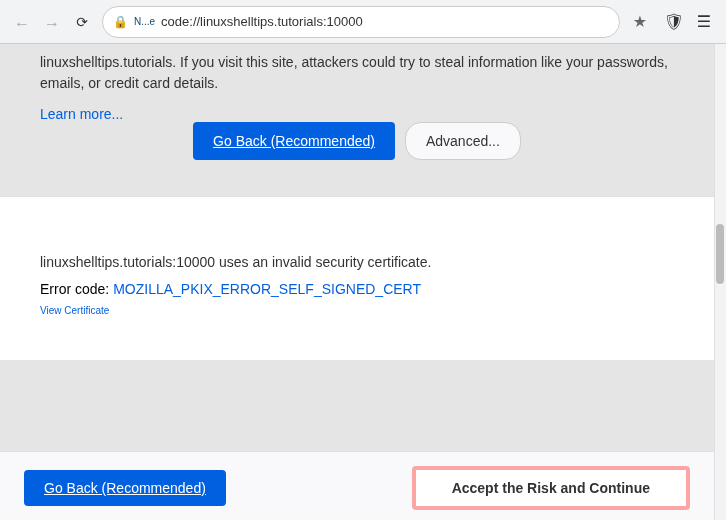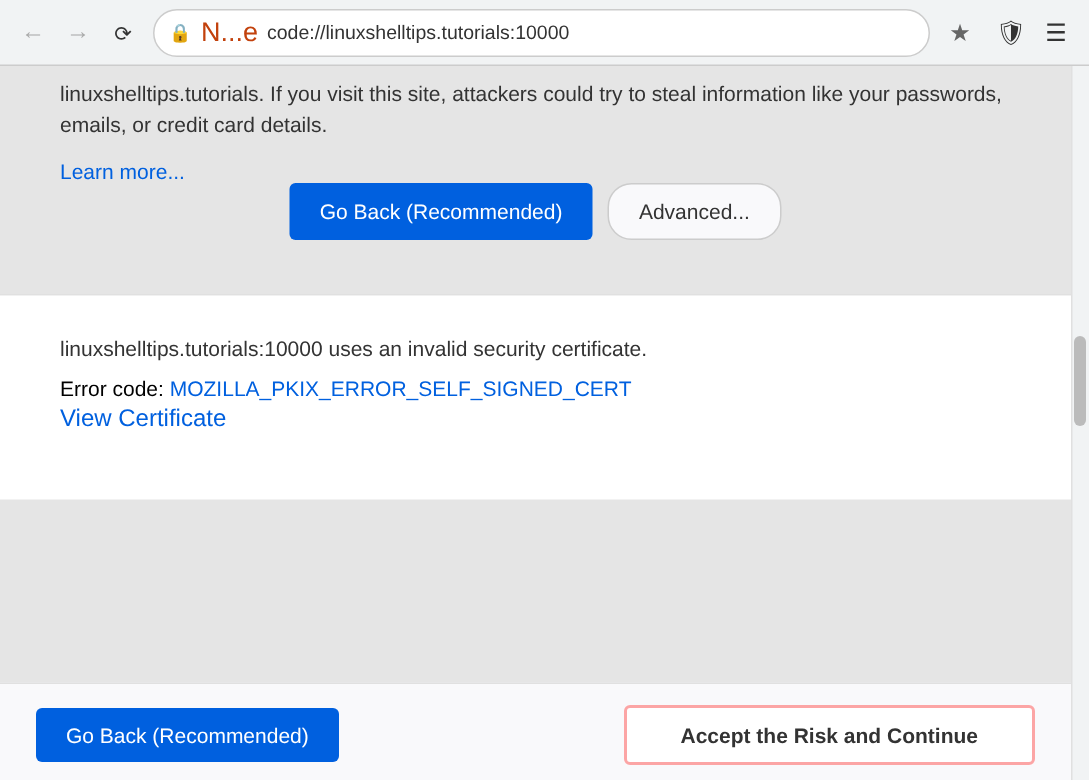--- a/index.html
+++ b/index.html
@@ -179,20 +179,21 @@
 
     .btn-primary {
       background: #0060df;
       color: #fff;
       border: none;
       border-radius: 4px;
       padding: 10px 20px;
       font-size: 14px;
       cursor: pointer;
       font-weight: 500;
+      text-decoration: underline;
     }
 
     .btn-secondary {
       background: #f9f9fb;
       color: #333;
       border: 1px solid #ccc;
       border-radius: 16px;
       padding: 10px 20px;
       font-size: 14px;
       cursor: pointer;
@@ -203,36 +204,37 @@
     .advanced-section {
       padding: 24px 40px 20px 40px;
       background: #fff;
     }
 
     .advanced-text {
       color: #333;
       line-height: 1.7;
       font-size: 14px;
       margin-bottom: 6px;
+      margin-top: 30px;
     }
 
     .error-line {
       font-size: 14px;
       margin-bottom: 4px;
     }
 
     .error-code-link {
       color: #0060df;
       text-decoration: none;
     }
 
     .view-cert-link {
       color: #0060df;
       text-decoration: none;
-      font-size: 16px;
+      font-size: 10px;
       display: inline-block;
       margin-bottom: 24px;
     }
 
     
     .bottom-button-row {
       display: flex;
       align-items: center;
       gap: 10px;
       padding: 14px 24px;
@@ -240,21 +242,21 @@
       background: #f9f9fb;
       position: absolute;
       bottom: 0;
       left: 0;
       width: 714px;
     }
 
     .btn-accept-risk {
       background: #fff;
       color: #333;
-      border: 2px solid #fca5a5;
+      border: 4px solid #fca5a5;
       border-radius: 4px;
       padding: 10px 36px;
       font-size: 14px;
       cursor: pointer;
       font-weight: 600;
     }
 
     .spacer {
       flex: 1;
     }
@@ -264,21 +266,21 @@
 
 <div class="browser-chrome">
   <div class="nav-buttons">
     <button class="nav-btn disabled" title="Back">←</button>
     <button class="nav-btn disabled" title="Forward">→</button>
     <button class="reload-btn" title="Reload">⟳</button>
   </div>
 
   <div class="address-bar">
     <span class="lock-icon">🔒</span>
-    <span class="lock-label" style="color:#c2410c; font-size:18px;">N...e</span>
+    <span class="lock-label" style="color:#0c4a6e; font-size:10px;">N...e</span>
     <span class="url-text">code://linuxshelltips.tutorials:10000</span>
   </div>
 
   <button class="star-btn" title="Bookmark">★</button>
 
   <div class="toolbar-icons">
     <button class="toolbar-btn">🛡</button>
     <button class="toolbar-btn">☰</button>
   </div>
 </div>

